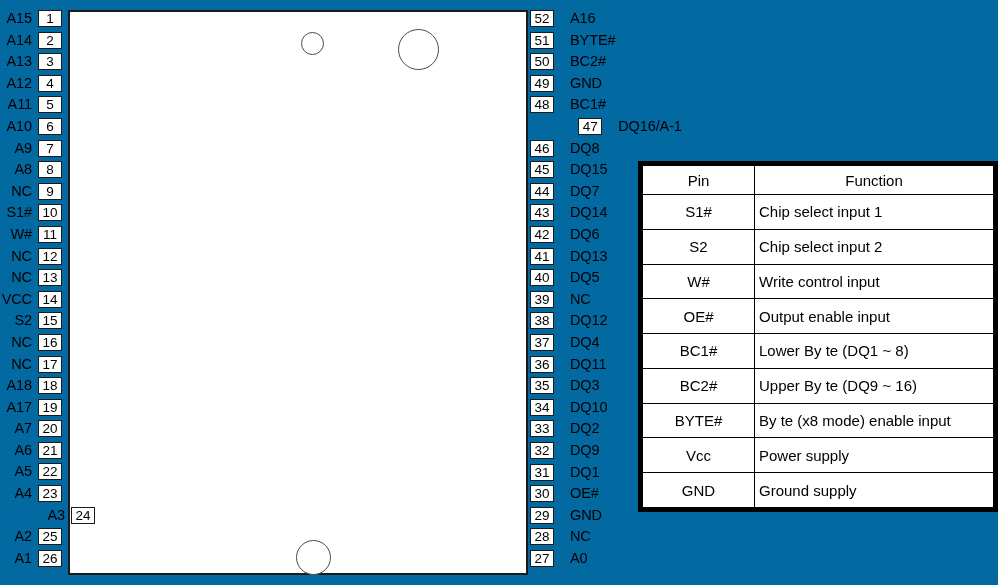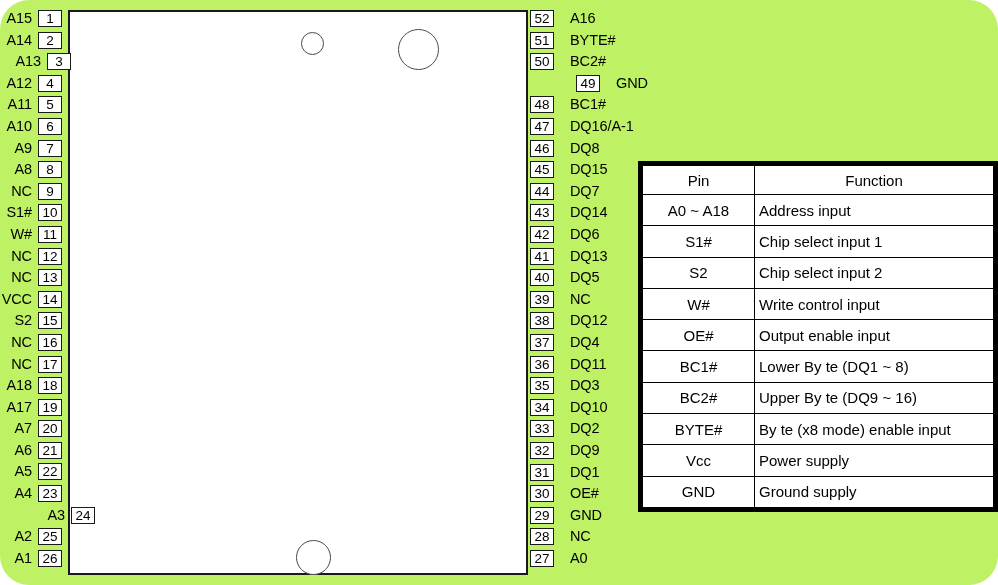--- a/index.html
+++ b/index.html
@@ -10,22 +10,21 @@
   }
   body {
     font-family: "Liberation Sans", sans-serif;
     color: #000000;
   }
   #stage {
     position: relative;
     width: 998px;
     height: 585px;
     overflow: hidden;
-    background: #bef264;
-    border-radius: 29px;
+    background: #0369a1;
   }
 
   
   #chip-body {
     position: absolute;
     left: 68px;
     top: 10px;
     width: 460px;
     height: 565px;
     border: 2px solid #1a1a1a;
@@ -158,21 +157,21 @@
 
   <div id="pins-left-host">
       <div class="pin-row left" style="top: 10px;">
         <div class="pin-label">A15</div>
         <div class="pin-box">1</div>
       </div>
       <div class="pin-row left" style="top: 31.6px;">
         <div class="pin-label">A14</div>
         <div class="pin-box">2</div>
       </div>
-      <div class="pin-row left" style="top: 53.2px; padding-left: 9px;">
+      <div class="pin-row left" style="top: 53.2px;">
         <div class="pin-label">A13</div>
         <div class="pin-box">3</div>
       </div>
       <div class="pin-row left" style="top: 74.8px;">
         <div class="pin-label">A12</div>
         <div class="pin-box">4</div>
       </div>
       <div class="pin-row left" style="top: 96.4px;">
         <div class="pin-label">A11</div>
         <div class="pin-box">5</div>
@@ -268,29 +267,29 @@
         <div class="pin-label">A16</div>
       </div>
       <div class="pin-row right" style="top: 31.6px;">
         <div class="pin-box">51</div>
         <div class="pin-label">BYTE#</div>
       </div>
       <div class="pin-row right" style="top: 53.2px;">
         <div class="pin-box">50</div>
         <div class="pin-label">BC2#</div>
       </div>
-      <div class="pin-row right" style="top: 74.8px; margin-left: 46px;">
+      <div class="pin-row right" style="top: 74.8px;">
         <div class="pin-box">49</div>
         <div class="pin-label">GND</div>
       </div>
       <div class="pin-row right" style="top: 96.4px;">
         <div class="pin-box">48</div>
         <div class="pin-label">BC1#</div>
       </div>
-      <div class="pin-row right" style="top: 118px;">
+      <div class="pin-row right" style="top: 118px; justify-content: center;">
         <div class="pin-box">47</div>
         <div class="pin-label">DQ16/A-1</div>
       </div>
       <div class="pin-row right" style="top: 139.6px;">
         <div class="pin-box">46</div>
         <div class="pin-label">DQ8</div>
       </div>
       <div class="pin-row right" style="top: 161.2px;">
         <div class="pin-box">45</div>
         <div class="pin-label">DQ15</div>
@@ -376,24 +375,20 @@
         <col class="c-func">
       </colgroup>
       <thead>
         <tr>
           <th class="hdr-pin">Pin</th>
           <th class="hdr-func">Function</th>
         </tr>
       </thead>
       <tbody id="function-table-body">
           <tr>
-            <td class="cell-pin">A0 ~ A18</td>
-            <td class="cell-func">Address input</td>
-          </tr>
-          <tr>
             <td class="cell-pin">S1#</td>
             <td class="cell-func">Chip select input 1</td>
           </tr>
           <tr>
             <td class="cell-pin">S2</td>
             <td class="cell-func">Chip select input 2</td>
           </tr>
           <tr>
             <td class="cell-pin">W#</td>
             <td class="cell-func">Write control input</td>

